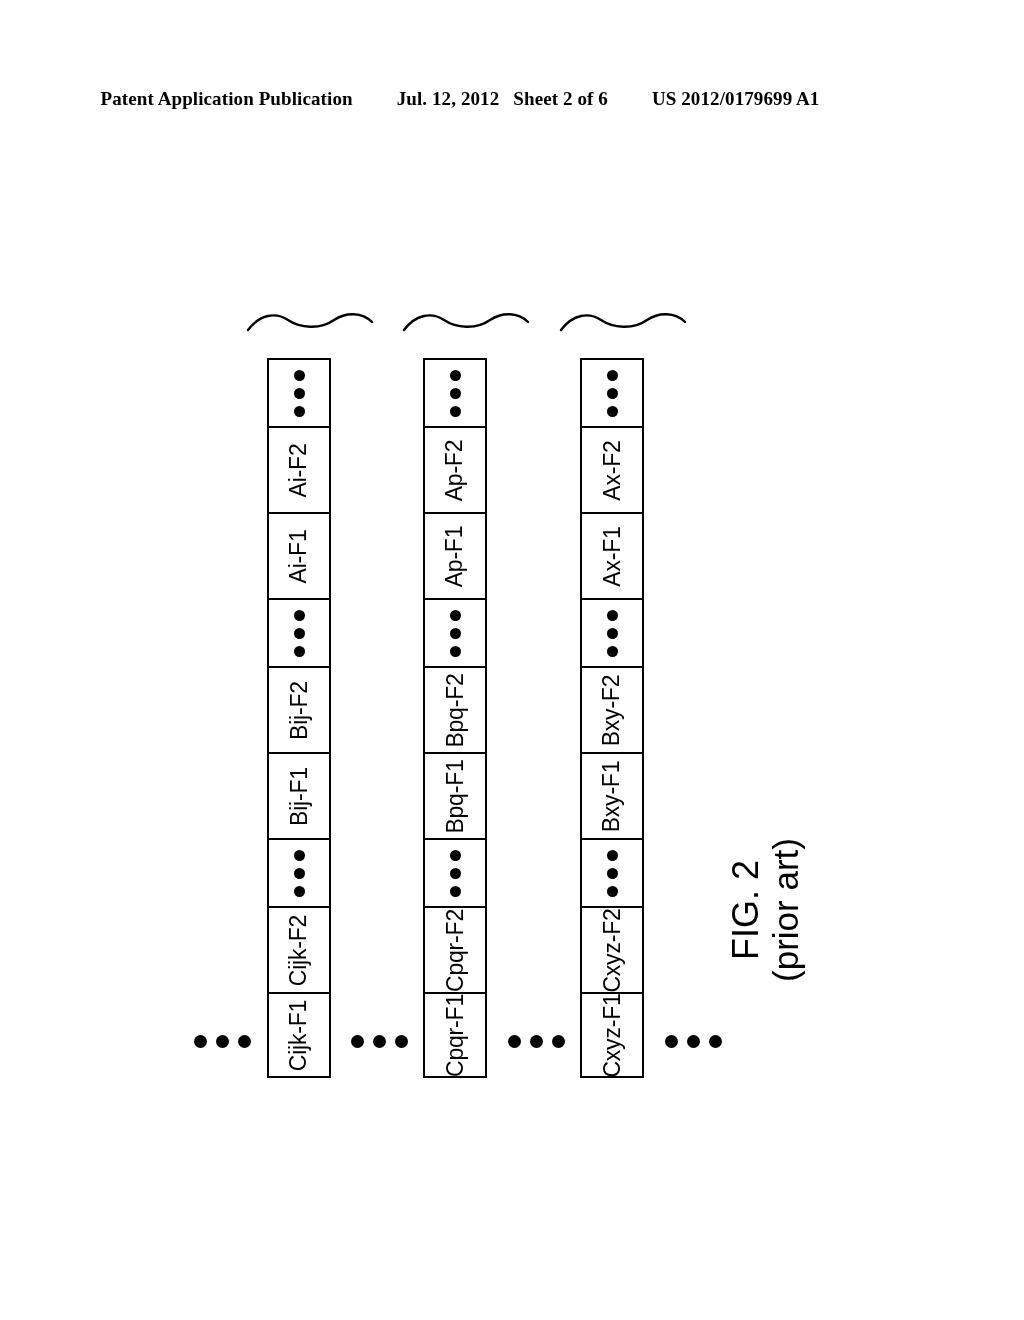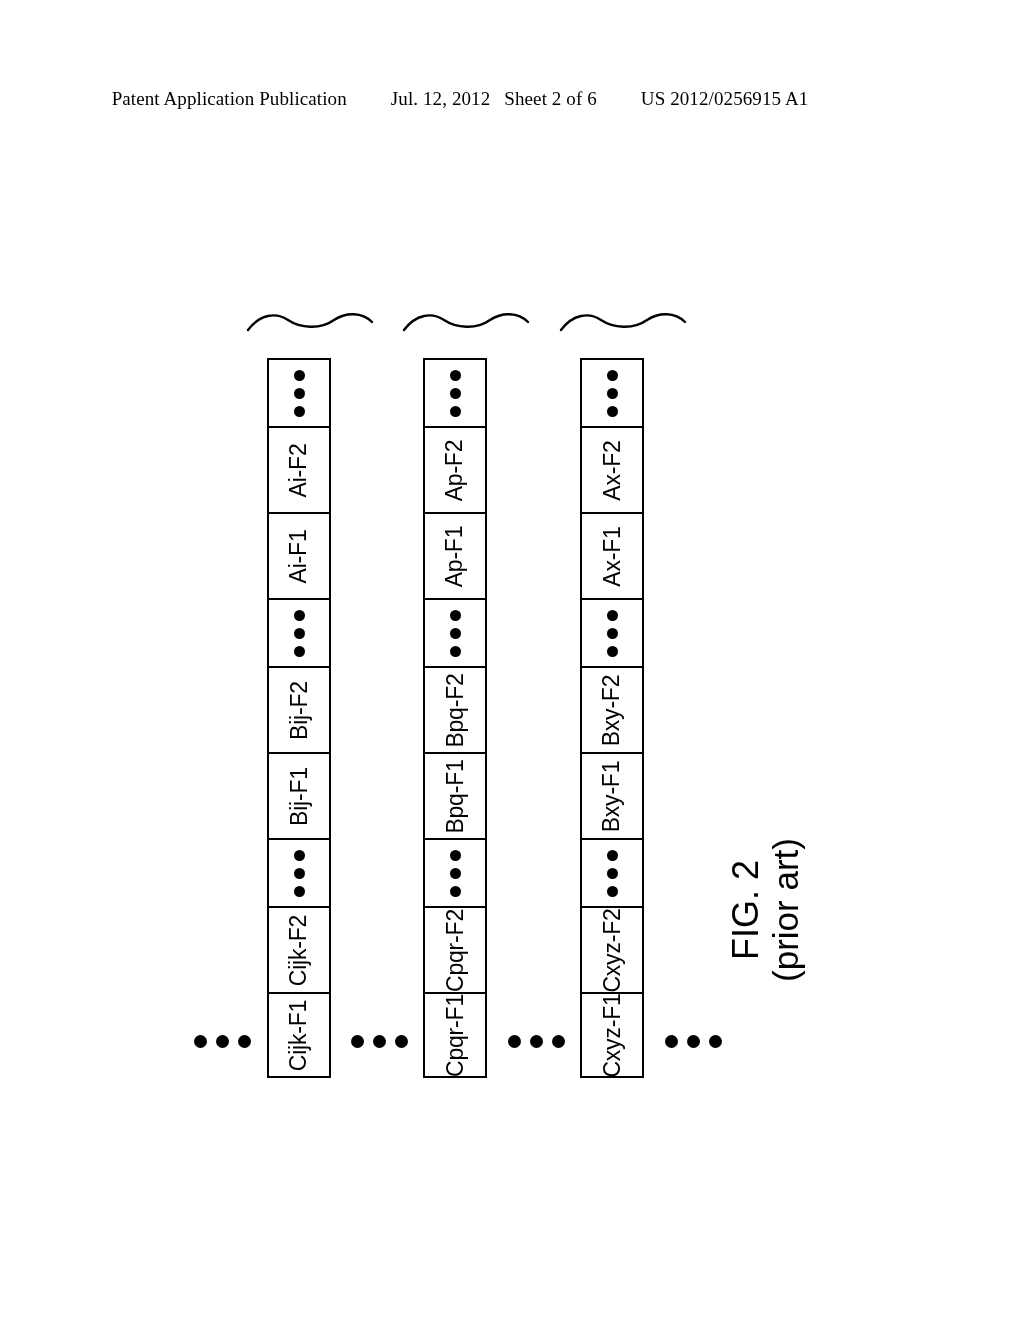--- a/index.html
+++ b/index.html
@@ -18,21 +18,21 @@
   
   .page-header {
     position: absolute;
     top: 88px;
     left: 0;
     width: 920px;
     display: flex;
     justify-content: center;
     align-items: baseline;
     font-family: "Liberation Serif", serif;
-    font-weight: normal;
+    font-weight: bold;
     font-size: 19px;
     color: #000000;
     letter-spacing: 0.1px;
     white-space: nowrap;
   }
   .hdr-pub      { margin-right: 44px; }
   .hdr-date     { margin-right: 14px; }
   .hdr-sheet    { margin-right: 44px; }
   .hdr-patno    { }
 
@@ -144,21 +144,21 @@
   }
   .caption-line2 { font-size: 35px; }
 </style>
 </head>
 <body>
 
 <div class="page-header">
   <span class="hdr-pub">Patent Application Publication</span>
   <span class="hdr-date">Jul. 12, 2012</span>
   <span class="hdr-sheet">Sheet 2 of 6</span>
-  <span class="hdr-patno">US 2012/0256915 A1</span>
+  <span class="hdr-patno">US 2012/0179699 A1</span>
 </div>
 
 <div class="figure">
 
   <svg class="break-wave" style="left:246px; top:308px;" viewBox="0 0 128 34">
     <path d="M2,22 C14,6 30,4 42,12 C54,20 74,22 88,12 C100,4 116,4 126,14" fill="none" stroke="#000" stroke-width="2.4" stroke-linecap="round"></path>
   </svg>
   <svg class="break-wave" style="left:402px; top:308px;" viewBox="0 0 128 34">
     <path d="M2,22 C14,6 30,4 42,12 C54,20 74,22 88,12 C100,4 116,4 126,14" fill="none" stroke="#000" stroke-width="2.4" stroke-linecap="round"></path>
   </svg>

